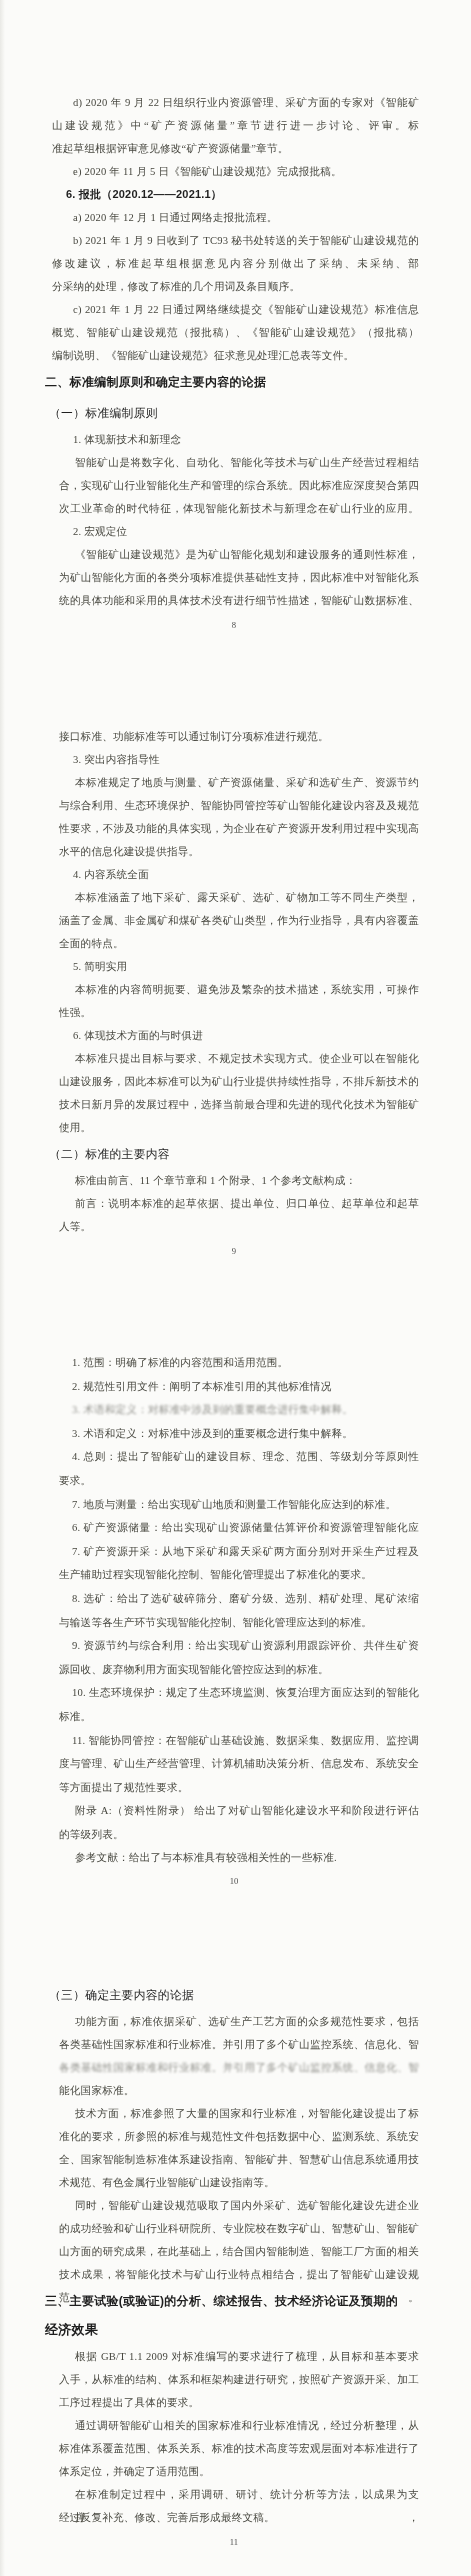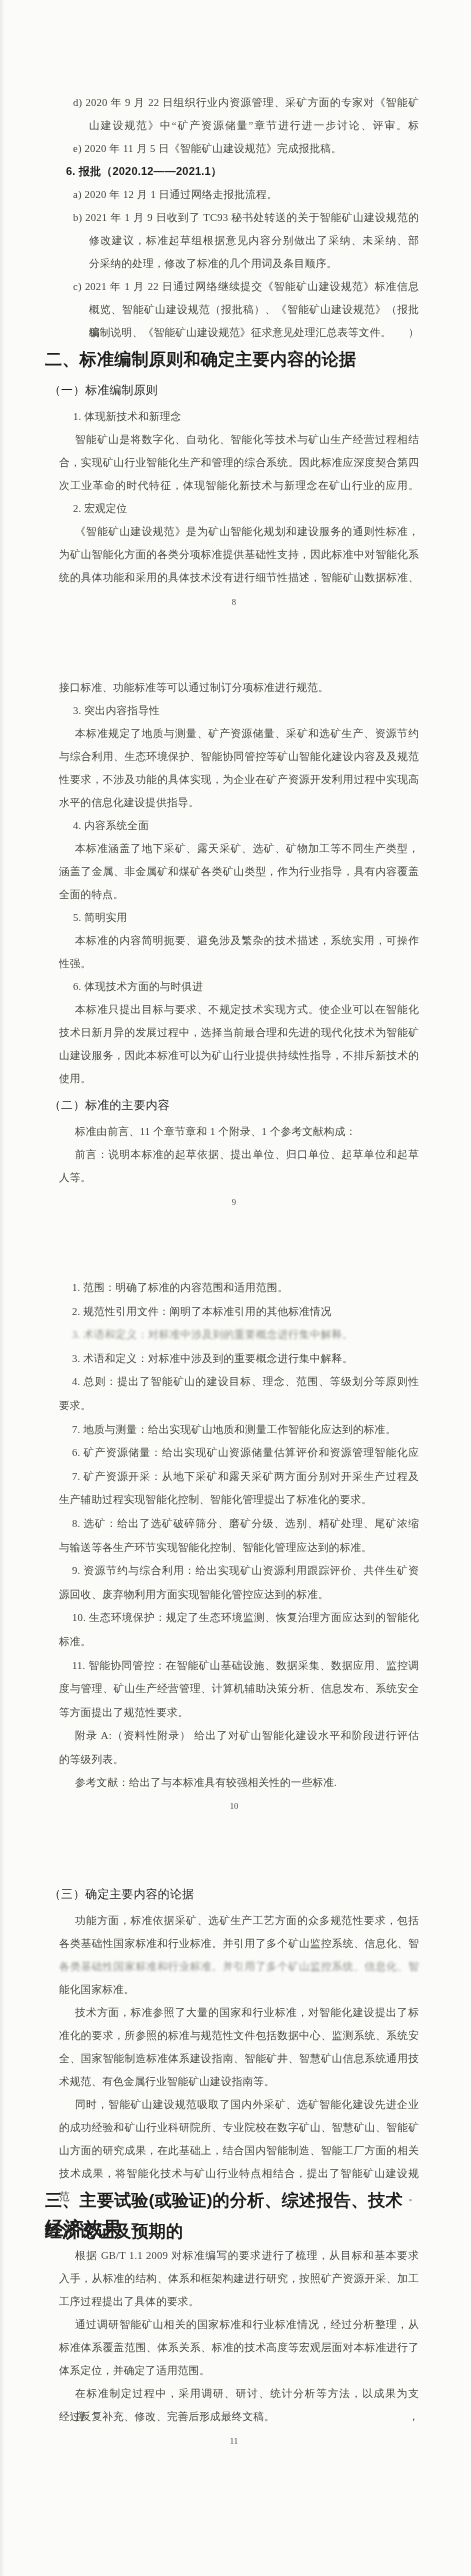--- a/index.html
+++ b/index.html
@@ -8,45 +8,45 @@
     background:#fbfbf9;
     font-family:"Liberation Serif","DejaVu Serif",serif;
   }
   body::before{ 
     content:"";position:absolute;left:0;top:0;width:4.7px;height:100%;
     background:linear-gradient(to right,#e9e9e5,rgba(233,233,229,0));
     pointer-events:none;
   }
   main{display:block;padding-top:47px;}
   .page{display:block;margin-top:44px;}
-  .page + .page{margin-top:60px;}
+  .page + .page{margin-top:86px;}
 
   .ln{
     height:23px;line-height:23px;font-size:10.6px;color:#47473f;
     padding-right:53px;letter-spacing:0.2px;white-space:normal;
   }
   .page-10 .ln{height:23.6px;line-height:23.6px;}
 
   .full{text-align:justify;text-align-last:justify;}
 
   .item,.num{padding-left:73px;}
-  .itemc{padding-left:89px;}
+  .itemc{padding-left:52px;}
   .n10{padding-left:72px;}
   .pf{padding-left:75px;}
   .pc{padding-left:59px;}
 
   .h1{
     height:31px;line-height:31px;padding-left:45px;
     font-family:"Liberation Sans","DejaVu Sans",sans-serif;
-    font-weight:700;font-size:17px;color:#1e1e1e;letter-spacing:0.3px;
+    font-weight:700;font-size:12px;color:#1e1e1e;letter-spacing:0.3px;
   }
   .h1c{
     height:28px;line-height:25px;padding-left:45px;
     font-family:"Liberation Sans","DejaVu Sans",sans-serif;
-    font-weight:700;font-size:19px;color:#1e1e1e;letter-spacing:0.3px;
+    font-weight:700;font-size:13px;color:#1e1e1e;letter-spacing:0.3px;
   }
   .h2{
     height:30px;line-height:30px;padding-left:49px;
     font-family:"Liberation Sans","DejaVu Sans",sans-serif;
     font-weight:400;font-size:11.8px;color:#1f1f1f;letter-spacing:0.3px;
   }
   .nb{
     height:23px;line-height:23px;padding-left:66px;
     font-family:"Liberation Sans","DejaVu Sans",sans-serif;
     font-weight:700;font-size:11px;color:#1f1f1f;
@@ -57,20 +57,21 @@
   }
   .ghost{filter:blur(0.9px);opacity:.62;}
 </style>
 </head>
 <body>
 
 <main id="doc">
     <section class="page page-8">
       <div class="ln item full">d) 2020 年 9 月 22 日组织行业内资源管理、采矿方面的专家对《智能矿</div>
       <div class="ln itemc full">山建设规范》中“矿产资源储量”章节进行进一步讨论、评审。标</div>
+      <div class="ln itemc">准起草组根据评审意见修改“矿产资源储量”章节。</div>
       <div class="ln item">e) 2020 年 11 月 5 日《智能矿山建设规范》完成报批稿。</div>
       <div class="ln nb">6. 报批（2020.12——2021.1）</div>
       <div class="ln item">a) 2020 年 12 月 1 日通过网络走报批流程。</div>
       <div class="ln item full">b) 2021 年 1 月 9 日收到了 TC93 秘书处转送的关于智能矿山建设规范的</div>
       <div class="ln itemc full">修改建议，标准起草组根据意见内容分别做出了采纳、未采纳、部</div>
       <div class="ln itemc">分采纳的处理，修改了标准的几个用词及条目顺序。</div>
       <div class="ln item full">c) 2021 年 1 月 22 日通过网络继续提交《智能矿山建设规范》标准信息</div>
       <div class="ln itemc full">概览、智能矿山建设规范（报批稿）、《智能矿山建设规范》（报批稿）</div>
       <div class="ln itemc">编制说明、《智能矿山建设规范》征求意见处理汇总表等文件。</div>
       <div class="ln h1">二、标准编制原则和确定主要内容的论据</div>
@@ -94,22 +95,22 @@
       <div class="ln pc">水平的信息化建设提供指导。</div>
       <div class="ln num">4. 内容系统全面</div>
       <div class="ln pf full">本标准涵盖了地下采矿、露天采矿、选矿、矿物加工等不同生产类型，</div>
       <div class="ln pc full">涵盖了金属、非金属矿和煤矿各类矿山类型，作为行业指导，具有内容覆盖</div>
       <div class="ln pc">全面的特点。</div>
       <div class="ln num">5. 简明实用</div>
       <div class="ln pf full">本标准的内容简明扼要、避免涉及繁杂的技术描述，系统实用，可操作</div>
       <div class="ln pc">性强。</div>
       <div class="ln num">6.  体现技术方面的与时俱进</div>
       <div class="ln pf full">本标准只提出目标与要求、不规定技术实现方式。使企业可以在智能化</div>
+      <div class="ln pc full">山建设服务，因此本标准可以为矿山行业提供持续性指导，不排斥新技术的</div>
       <div class="ln pc full">技术日新月异的发展过程中，选择当前最合理和先进的现代化技术为智能矿</div>
-      <div class="ln pc full">山建设服务，因此本标准可以为矿山行业提供持续性指导，不排斥新技术的</div>
       <div class="ln pc">使用。</div>
       <div class="ln h2">（二）标准的主要内容</div>
       <div class="ln pf">标准由前言、11 个章节章和 1 个附录、1 个参考文献构成：</div>
       <div class="ln pf full">前言：说明本标准的起草依据、提出单位、归口单位、起草单位和起草</div>
       <div class="ln pc">人等。</div>
       <div class="ln pg">9</div>
     </section>
     <section class="page page-10">
       <div class="ln n10">1. 范围：明确了标准的内容范围和适用范围。</div>
       <div class="ln n10">2. 规范性引用文件：阐明了本标准引用的其他标准情况</div>

